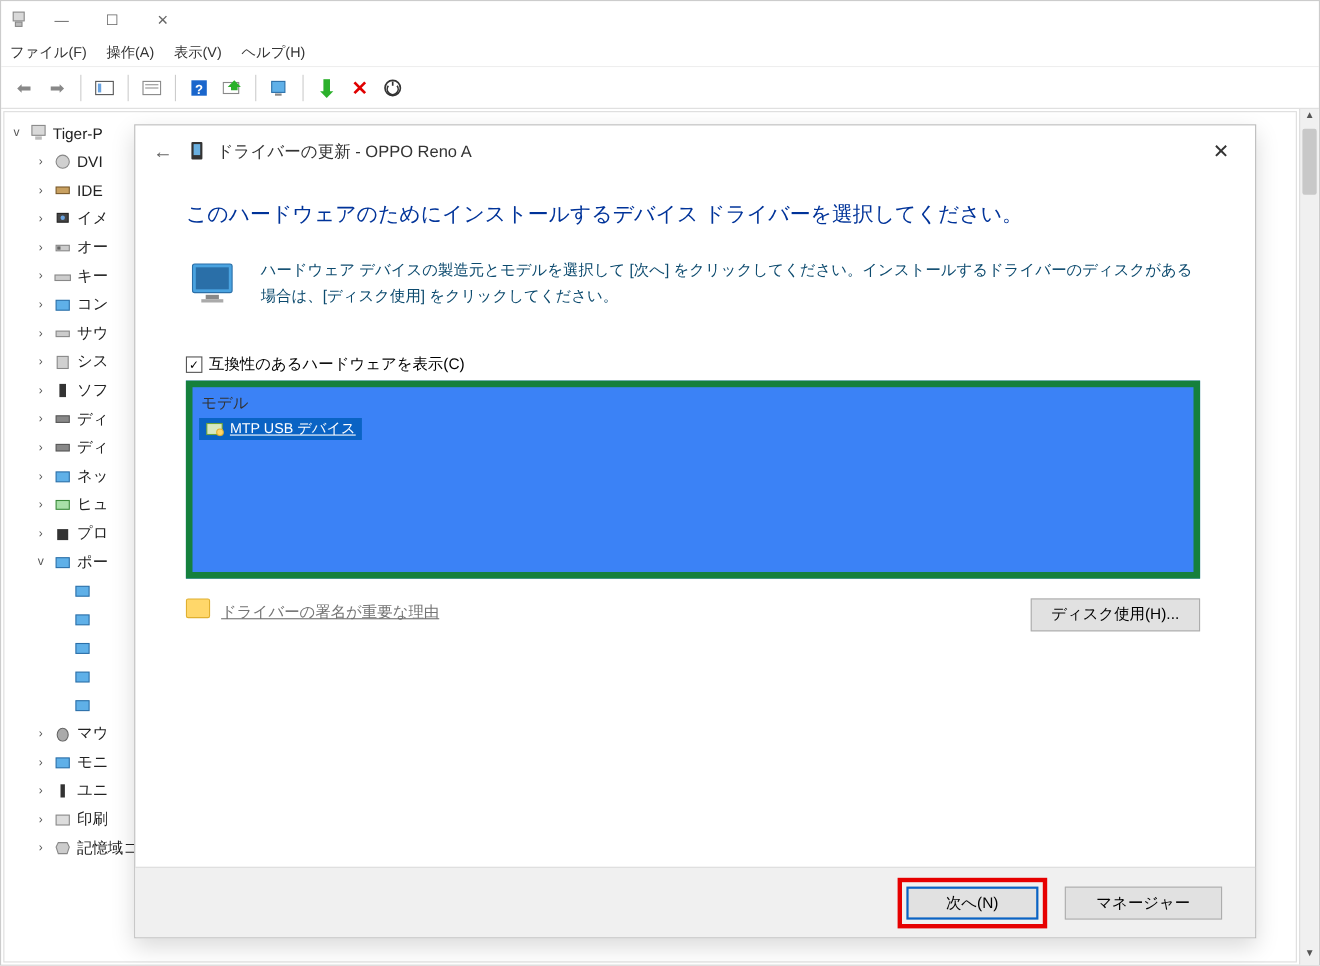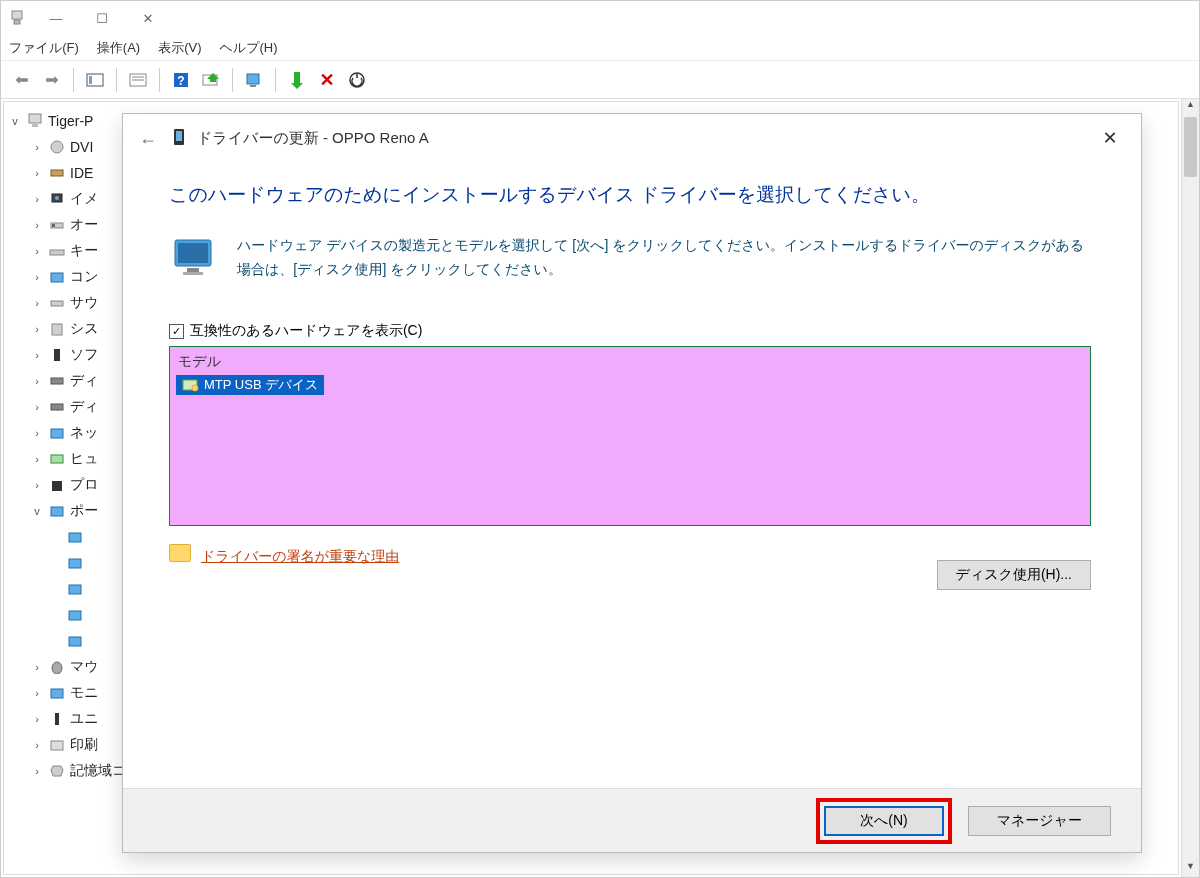--- a/index.html
+++ b/index.html
@@ -177,40 +177,41 @@
     font-size: 14px;
     line-height: 1.7;
     color: #0c4a6e;
   }
   .chk-row {
     display: flex; align-items: center; gap: 6px;
     margin-bottom: 6px;
     font-size: 14px;
   }
   .model-box {
-    border: 1px solid #15803d;
+    border: 6px solid #15803d;
     height: 180px;
-    background: #f0abfc;
+    background: #3b82f6;
     padding: 4px;
   }
   .model-header {
     font-size: 14px;
     padding: 2px 4px;
     color: #333;
   }
   .model-item {
     display: inline-flex;
     align-items: center;
     gap: 4px;
     padding: 1px 6px;
     margin: 2px 0 0 2px;
   }
   .model-item.selected {
     background: #0a63c4;
     color: #fff;
+    text-decoration: underline;
   }
   .model-item .mi-icon {
     width: 18px; height: 14px;
     display: inline-flex; align-items: center; justify-content: center;
     font-size: 12px;
   }
   .dlg-sign-row {
     display: flex;
     align-items: flex-start;
     gap: 10px;
@@ -223,34 +224,33 @@
     gap: 10px;
   }
   .sign-icon {
     width: 22px; height: 18px;
     background: #ffd76a;
     border: 1px solid #e0b030;
     border-radius: 2px;
   }
   .sign-text { font-size: 14px; }
   .sign-link {
-    color: #c2410c;
+    color: #737373;
     text-decoration: underline;
     font-size: 14px;
     margin-top: 4px;
     display: inline-block;
   }
   .disk-btn {
     padding: 4px 18px;
     border: 1px solid #adadad;
     background: #e1e1e1;
     font-size: 14px;
     height: 30px;
     align-self: flex-start;
-    margin-top: 16px;
   }
   .dialog-footer {
     border-top: 1px solid #ddd;
     background: #f0f0f0;
     height: 64px;
     display: flex;
     justify-content: flex-end;
     align-items: center;
     padding: 0 30px;
     gap: 16px;

